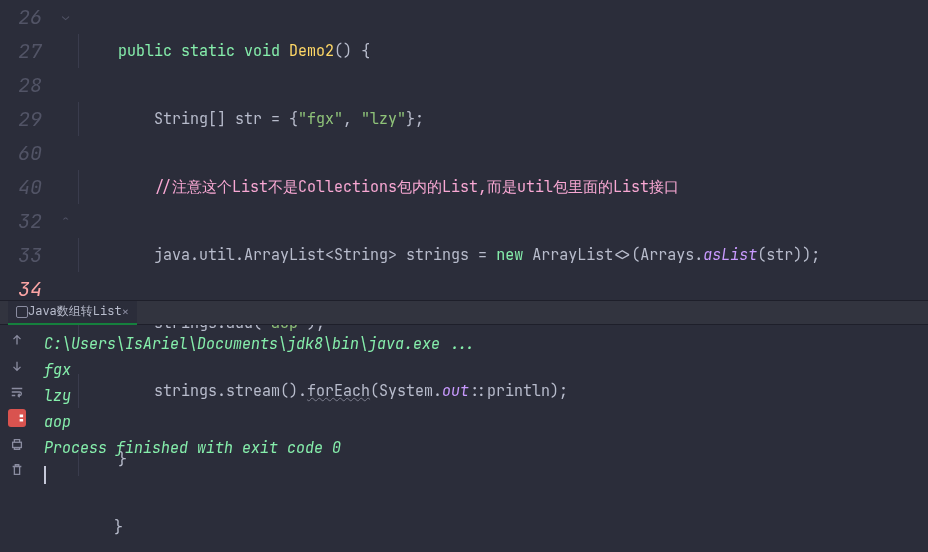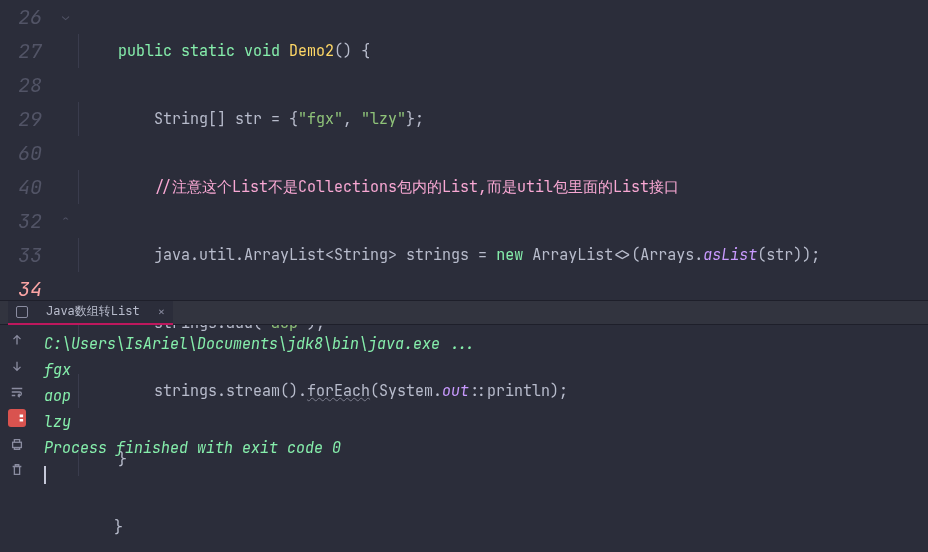--- a/index.html
+++ b/index.html
@@ -13,21 +13,21 @@
 .indent{display:inline-block;width:10px;border-left:1px solid #3a3c4d;height:34px;vertical-align:top;margin-right:30px}
 .kw{color:#86efac}
 .mname{color:#ffd866}
 .str{color:#8fc379}
 .cmt{color:#f9a8d4}
 .static-it{color:#c99aff;font-style:italic}
 .op{color:#b8bccc}
 .warn{text-decoration:underline wavy #7a7c8c;text-decoration-thickness:1px}
 .console{height:252px;display:flex;flex-direction:column;border-top:1px solid #1e1f2a}
 .tabbar{height:24px;background:#32343f;display:flex;align-items:center;padding-left:8px;border-bottom:1px solid #1e1f2a}
-.tab{display:flex;align-items:center;padding:8px 8px;height:24px;background:#2b2d3a;color:#b8bccc;font-size:12px;gap:18px;border-bottom:2px solid #be185d}
+.tab{display:flex;align-items:center;padding:8px 8px;height:24px;background:#2b2d3a;color:#b8bccc;font-size:12px;gap:0;border-bottom:2px solid #15803d}
 .tab-ico{width:12px;height:12px;border:1px solid #8a8ca0;border-radius:2px}
 .tab-x{color:#8a8ca0;cursor:pointer;font-size:13px}
 .cbody{flex:1;display:flex}
 .csidebar{width:34px;background:#2b2d3a;display:flex;flex-direction:column;align-items:center;padding-top:6px;gap:8px}
 .cbtn{width:18px;height:18px;display:flex;align-items:center;justify-content:center;cursor:pointer;color:#8a8ca0}
 .cbtn svg{width:14px;height:14px}
 .cout{flex:1;padding:6px 10px;font-style:italic;color:#86efac;line-height:26px;white-space:pre}
 .cursor{display:inline-block;width:1.5px;height:18px;background:#c5c8d8;vertical-align:middle}
 .red{background:#d9534f;border-radius:3px}
 .red svg{color:#fff}
@@ -99,15 +99,15 @@
             <rect x="3" y="6" width="10" height="6"></rect>
             <path d="M5 6V3h6v3M5 12v2h6v-2"></path>
           </svg>
         </div>
       <div class="cbtn">
           <svg viewBox="0 0 16 16" fill="none" stroke="currentColor" stroke-width="1.5">
             <path d="M3 4h10M5 4v9h6V4M6 4V2h4v2"></path>
           </svg>
         </div>
     </div>
-    <div class="cout"><div>C:\Users\IsAriel\Documents\jdk8\bin\java.exe ...</div><div>fgx</div><div>aop</div><div>lzy</div><div></div><div>Process finished with exit code 0</div><div><span class="cursor"></span></div></div>
+    <div class="cout"><div>C:\Users\IsAriel\Documents\jdk8\bin\java.exe ...</div><div>fgx</div><div>lzy</div><div>aop</div><div></div><div>Process finished with exit code 0</div><div><span class="cursor"></span></div></div>
   </div>
 </div>
 
 </body></html>

